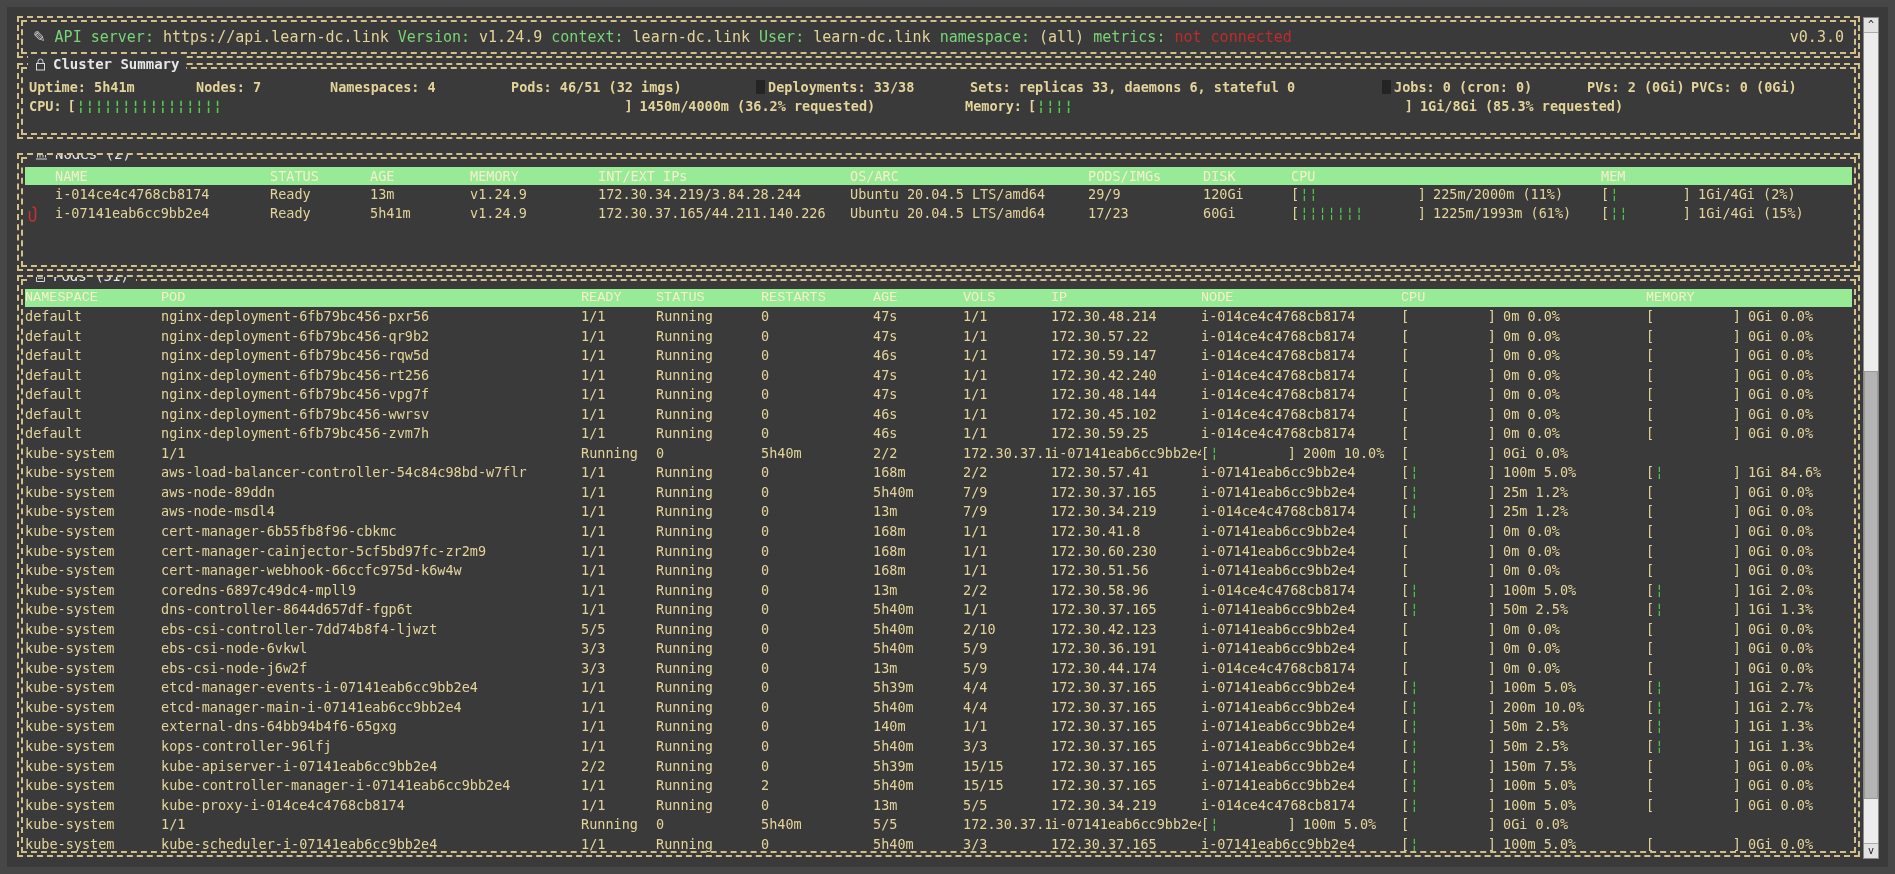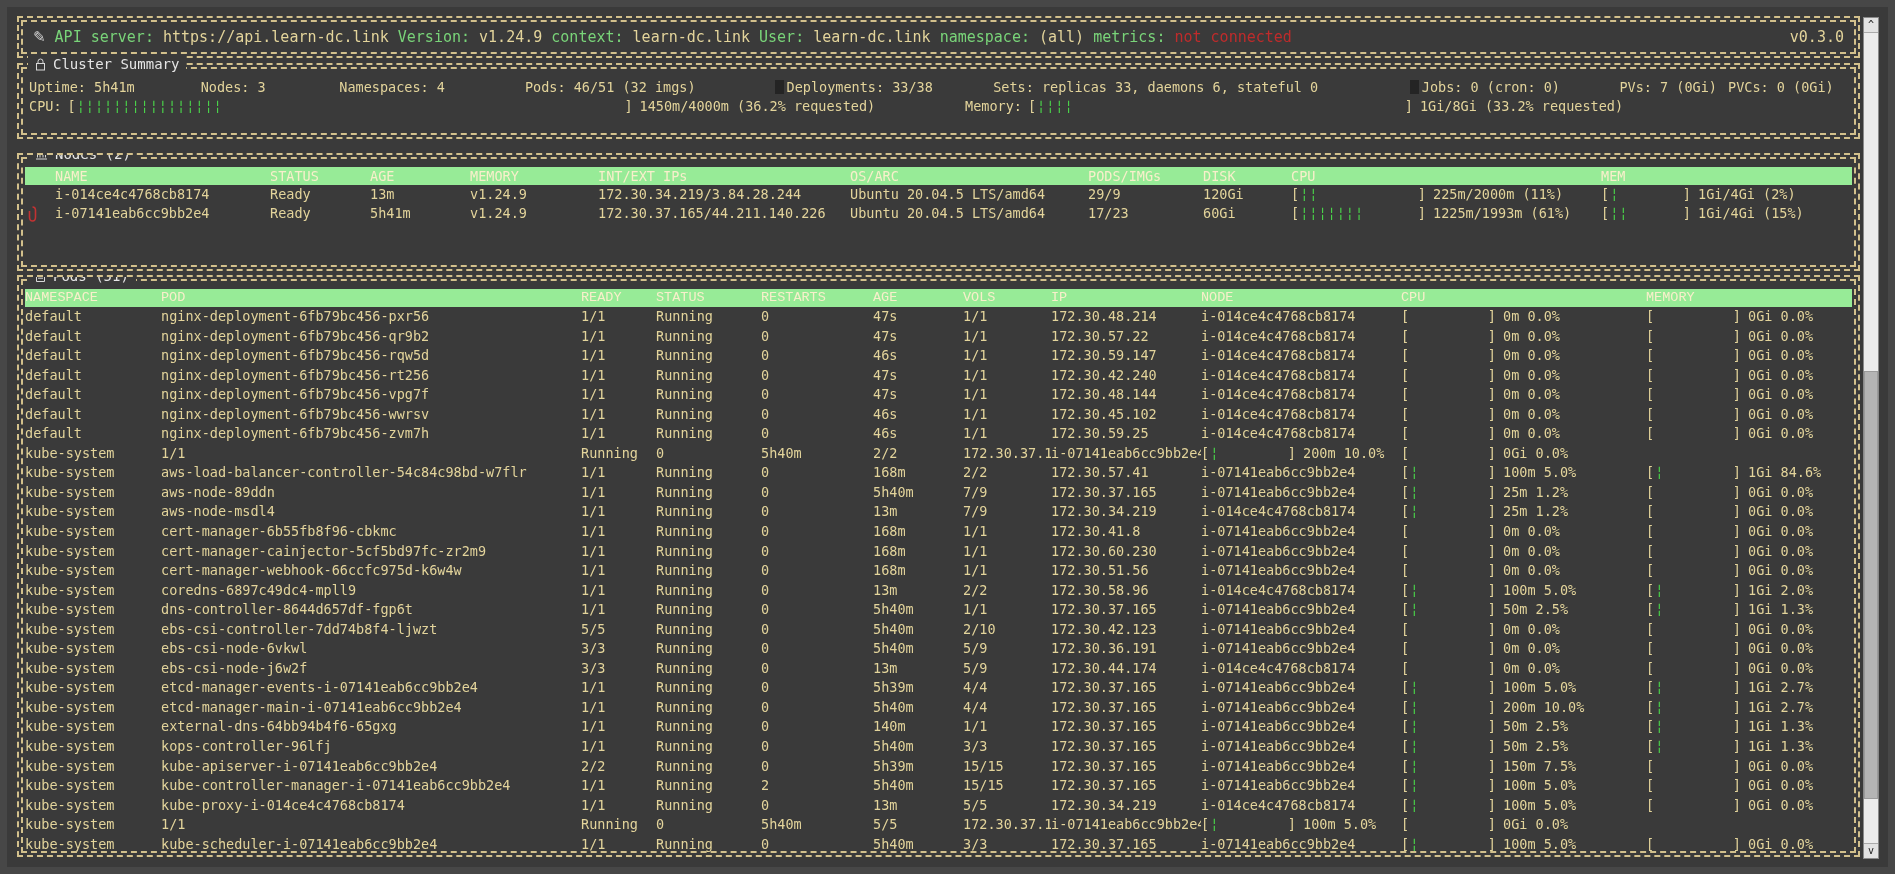--- a/index.html
+++ b/index.html
@@ -21,22 +21,22 @@
   .topbar{height:42px;flex:0 0 auto;display:flex;align-items:center;padding:0 14px;gap:9px;font-size:15px;white-space:nowrap;}
   .topbar .spacer{flex:1}
   .tb-item .lbl{color:var(--green)}
   .tb-item .val{color:var(--tan)}
   .tb-item .val.alert{color:var(--red)}
   .version{color:var(--tan)}
   .bar-icon{color:#cfcfcf;font-family:"DejaVu Sans",sans-serif;font-size:15px}
   .gap{flex:0 0 auto}
   .g5{height:5px}.g14{height:14px}.g4{height:4px}
   
-  .cluster{height:76px;flex:0 0 auto;padding:13px 10px 0 10px;font-size:13.5px;color:var(--tan);}
-  .stats{display:flex;white-space:nowrap;height:19px;line-height:19px;justify-content:space-between;}
+  .cluster{height:76px;flex:0 0 auto;padding:13px 10px 0 10px;font-size:13.5px;color:var(--tan);font-weight:bold;}
+  .stats{display:flex;white-space:nowrap;height:19px;line-height:19px;}
   .stat{flex:0 0 auto;overflow:visible}
   .blockmark{display:inline-block;width:9px;height:14px;background:#242424;margin-right:3px;vertical-align:-2px;}
   .sumline{display:flex;height:19px;line-height:19px;white-space:nowrap;}
   .sumitem{display:inline-flex;align-items:center;}
   .sumcpu{width:936px;flex:0 0 auto}
   .gauge{display:inline-flex;justify-content:space-between;color:var(--tan);}
   .gauge .ticks{flex:1;overflow:hidden;color:var(--tick);letter-spacing:1px;padding-left:1px;}
   .gtext{margin-left:7px}
   .glabel{margin-right:6px}
   
@@ -73,47 +73,47 @@
   <div class="panel cluster">
     <div class="panel-title">
       <svg width="11" height="13" viewBox="0 0 11 13">
           <rect x="1.5" y="5.5" width="8" height="6.5" fill="none" stroke="#d8d8d8"></rect>
           <path d="M3 5.5 V3.5 A2.5 2.5 0 0 1 8 3.5 V5.5" fill="none" stroke="#d8d8d8"></path>
         </svg>
       <span>Cluster Summary</span>
     </div>
     <div class="stats" id="cluster-stats">
         <span class="stat" style="width: 167px;">Uptime: 5h41m</span>
-        <span class="stat" style="width: 134px;">Nodes: 3</span>
+        <span class="stat" style="width: 134px;">Nodes: 7</span>
         <span class="stat" style="width: 181px;">Namespaces: 4</span>
         <span class="stat" style="width: 245px;">Pods: 46/51 (32 imgs)</span>
         <span class="stat" style="width: 214px;"><span class="blockmark"></span>Deployments: 33/38</span>
         <span class="stat" style="width: 412px;">Sets: replicas 33, daemons 6, stateful 0</span>
         <span class="stat" style="width: 205px;"><span class="blockmark"></span>Jobs: 0 (cron: 0)</span>
-        <span class="stat" style="width: 104px;">PVs: 7 (0Gi)</span>
+        <span class="stat" style="width: 104px;">PVs: 2 (0Gi)</span>
         <span class="stat" style="width: 120px;">PVCs: 0 (0Gi)</span>
       </div>
     <div class="sumline">
       <span class="sumitem sumcpu" id="sum-cpu">
           <span class="glabel">CPU:</span>
           <span class="gauge" style="width: 565px;">
             <span>[</span>
             <span class="ticks">¦¦¦¦¦¦¦¦¦¦¦¦¦¦¦¦</span>
             <span>]</span>
           </span>
           <span class="gtext">1450m/4000m (36.2% requested)</span>
         </span>
       <span class="sumitem" id="sum-mem">
           <span class="glabel">Memory:</span>
           <span class="gauge" style="width: 385px;">
             <span>[</span>
             <span class="ticks">¦¦¦¦</span>
             <span>]</span>
           </span>
-          <span class="gtext">1Gi/8Gi (33.2% requested)</span>
+          <span class="gtext">1Gi/8Gi (85.3% requested)</span>
         </span>
     </div>
   </div>
 
   <div class="gap g14"></div>
 
   <div class="panel table-panel nodes" id="nodes-table">
     <div class="panel-title">
       <svg width="13" height="12" viewBox="0 0 13 12">
           <path d="M1 4 L6.5 1 L12 4 Z M2.5 5 V9.5 M5 5 V9.5 M8 5 V9.5 M10.5 5 V9.5 M1 11 H12" stroke="#d8d8d8" fill="none"></path>

